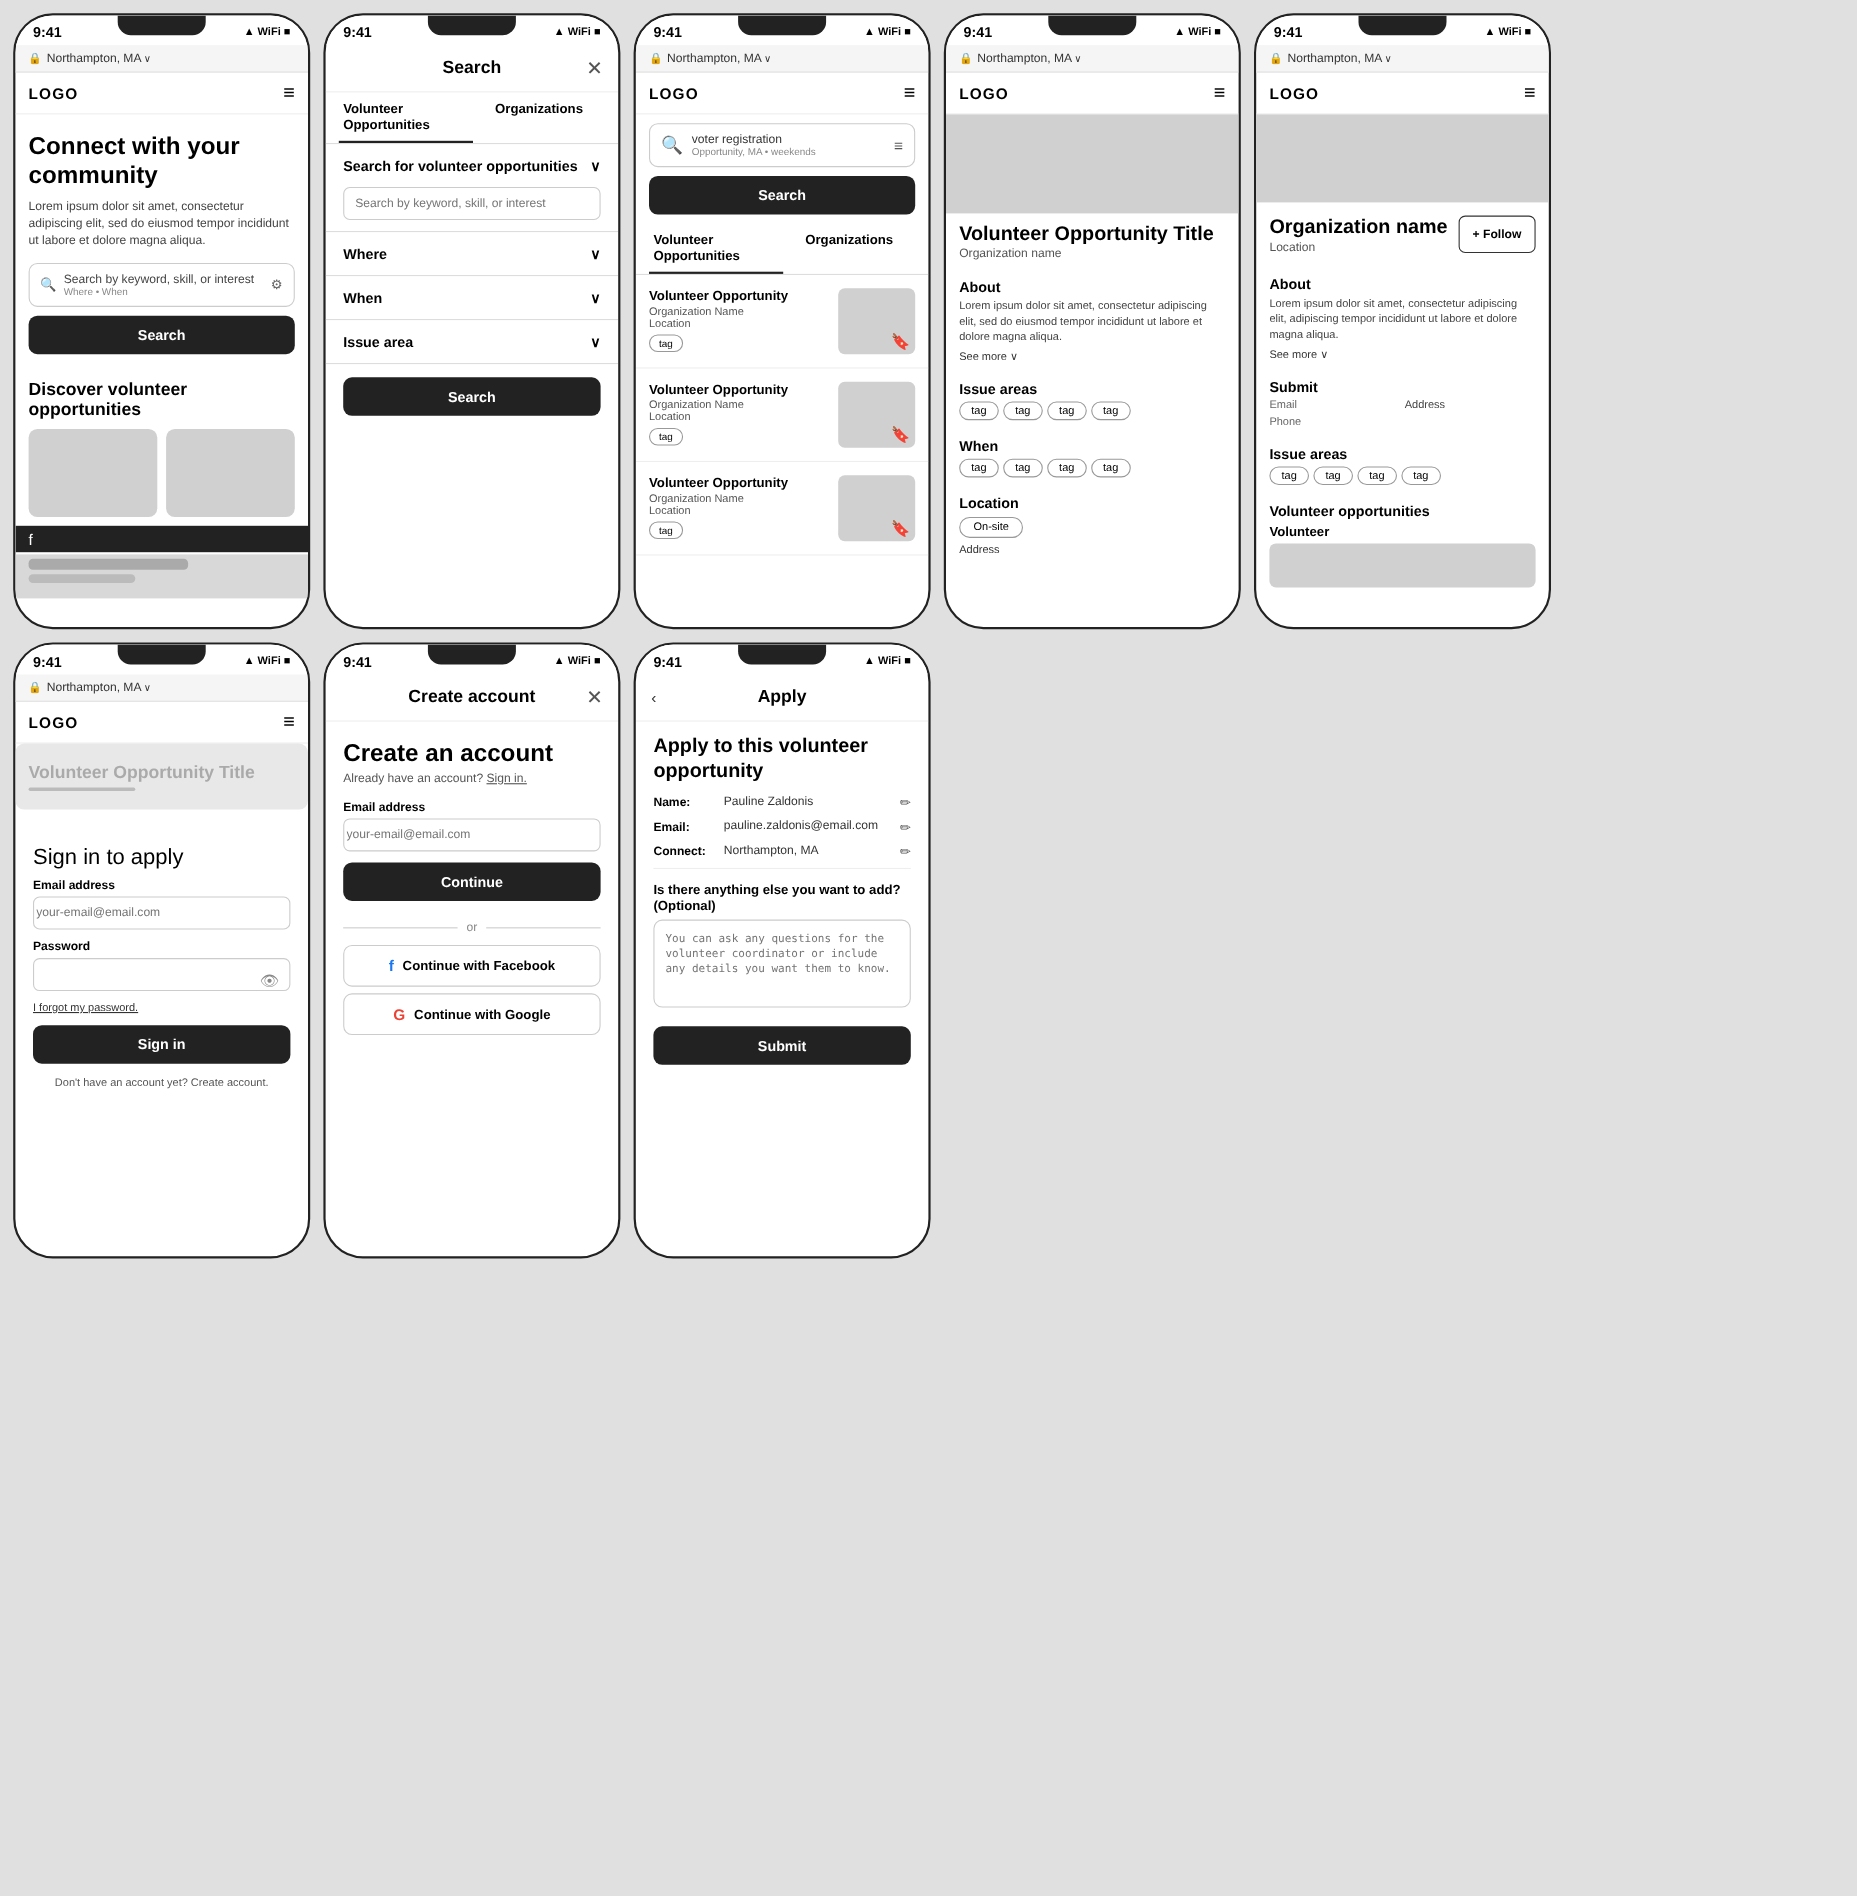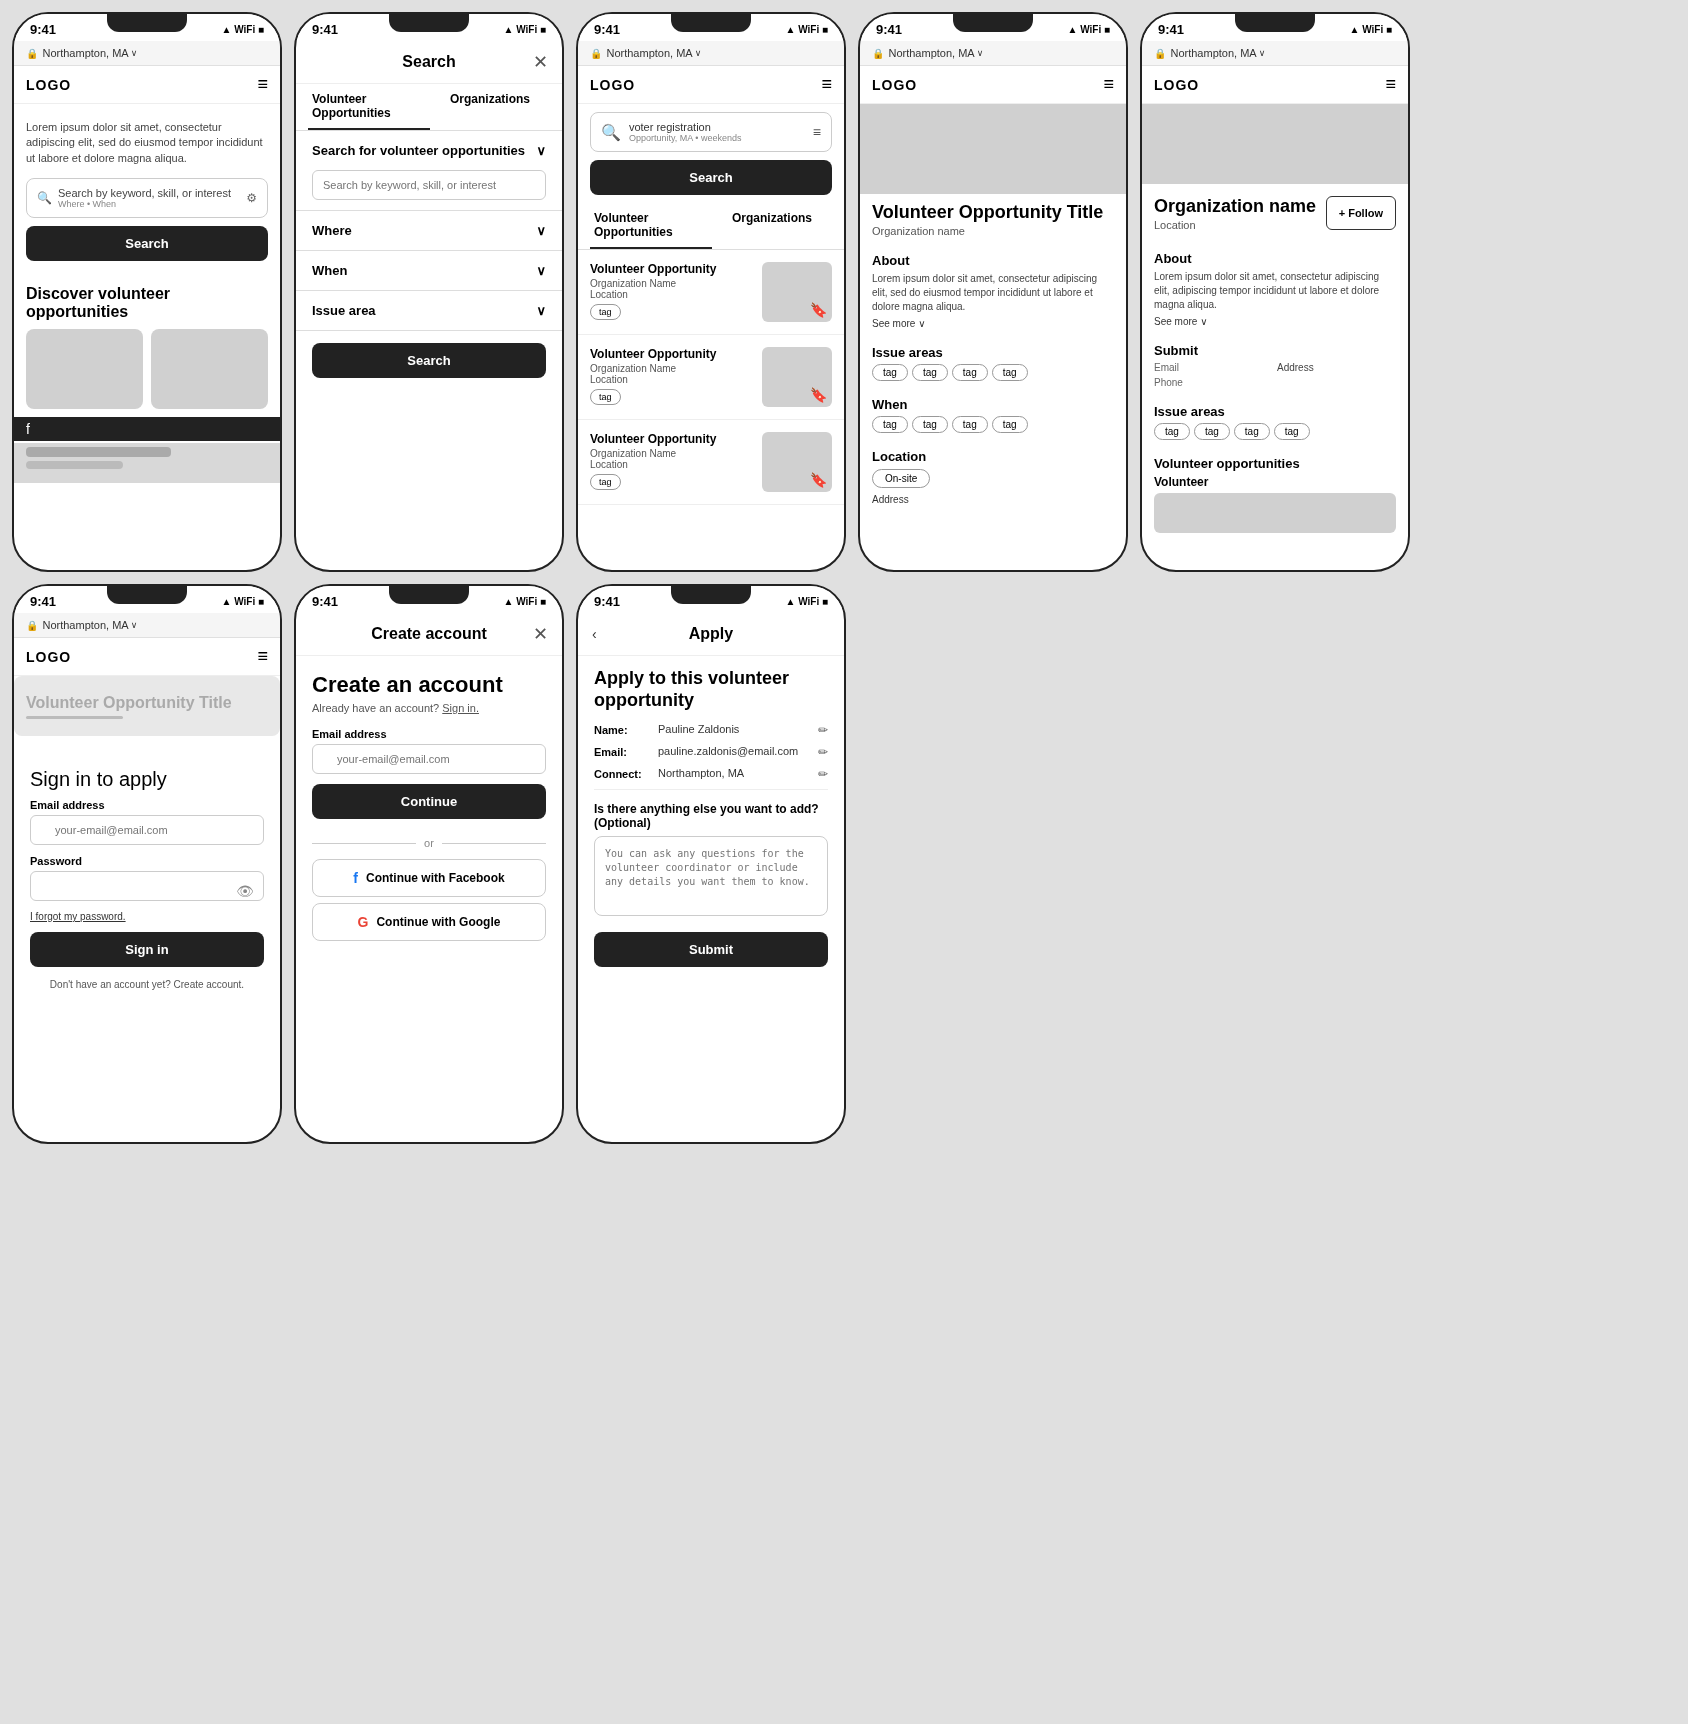--- a/index.html
+++ b/index.html
@@ -310,21 +310,21 @@
       height: 60px;
       display: flex;
       align-items: center;
     }
     .blurred-title { font-size: 16px; font-weight: 700; color: #aaa; }
     .signin-title { font-size: 20px; font-weight: 400; margin-bottom: 8px; }
     .form-label { font-size: 11px; font-weight: 600; margin-bottom: 4px; display: block; }
     .form-input {
       border: 1px solid #ccc;
       border-radius: 6px;
-      padding: 8px 24px;
+      padding: 8px 2px;
       width: 100%;
       font-size: 11px;
       margin-bottom: 10px;
       position: relative;
     }
     .input-wrap { position: relative; }
     .eye-icon { position: absolute; right: 10px; top: 50%; transform: translateY(-50%); font-size: 14px; color: #888; }
     .forgot-link { font-size: 10px; color: #333; text-decoration: underline; cursor: pointer; margin-bottom: 10px; display: block; }
     .primary-btn {
       background: #222;
@@ -431,20 +431,21 @@
     <div class="location-bar">
       <span class="lock-icon">🔒</span>
       <span>Northampton, MA</span>
       <span class="chevron">∨</span>
     </div>
     <div class="app-header">
       <span class="logo-text">LOGO</span>
       <span class="hamburger">≡</span>
     </div>
     <div class="hero-section">
+      <h1 class="hero-title">Connect with your community</h1>
       <p class="hero-body">Lorem ipsum dolor sit amet, consectetur adipiscing elit, sed do eiusmod tempor incididunt ut labore et dolore magna aliqua.</p>
       <div class="search-bar">
         <span class="search-icon">🔍</span>
         <div style="flex:1;">
           <div class="search-bar-text">Search by keyword, skill, or interest</div>
           <div class="search-bar-sub">Where • When</div>
         </div>
         <span class="filter-icon">⚙</span>
       </div>
       <button class="search-btn">Search</button>

